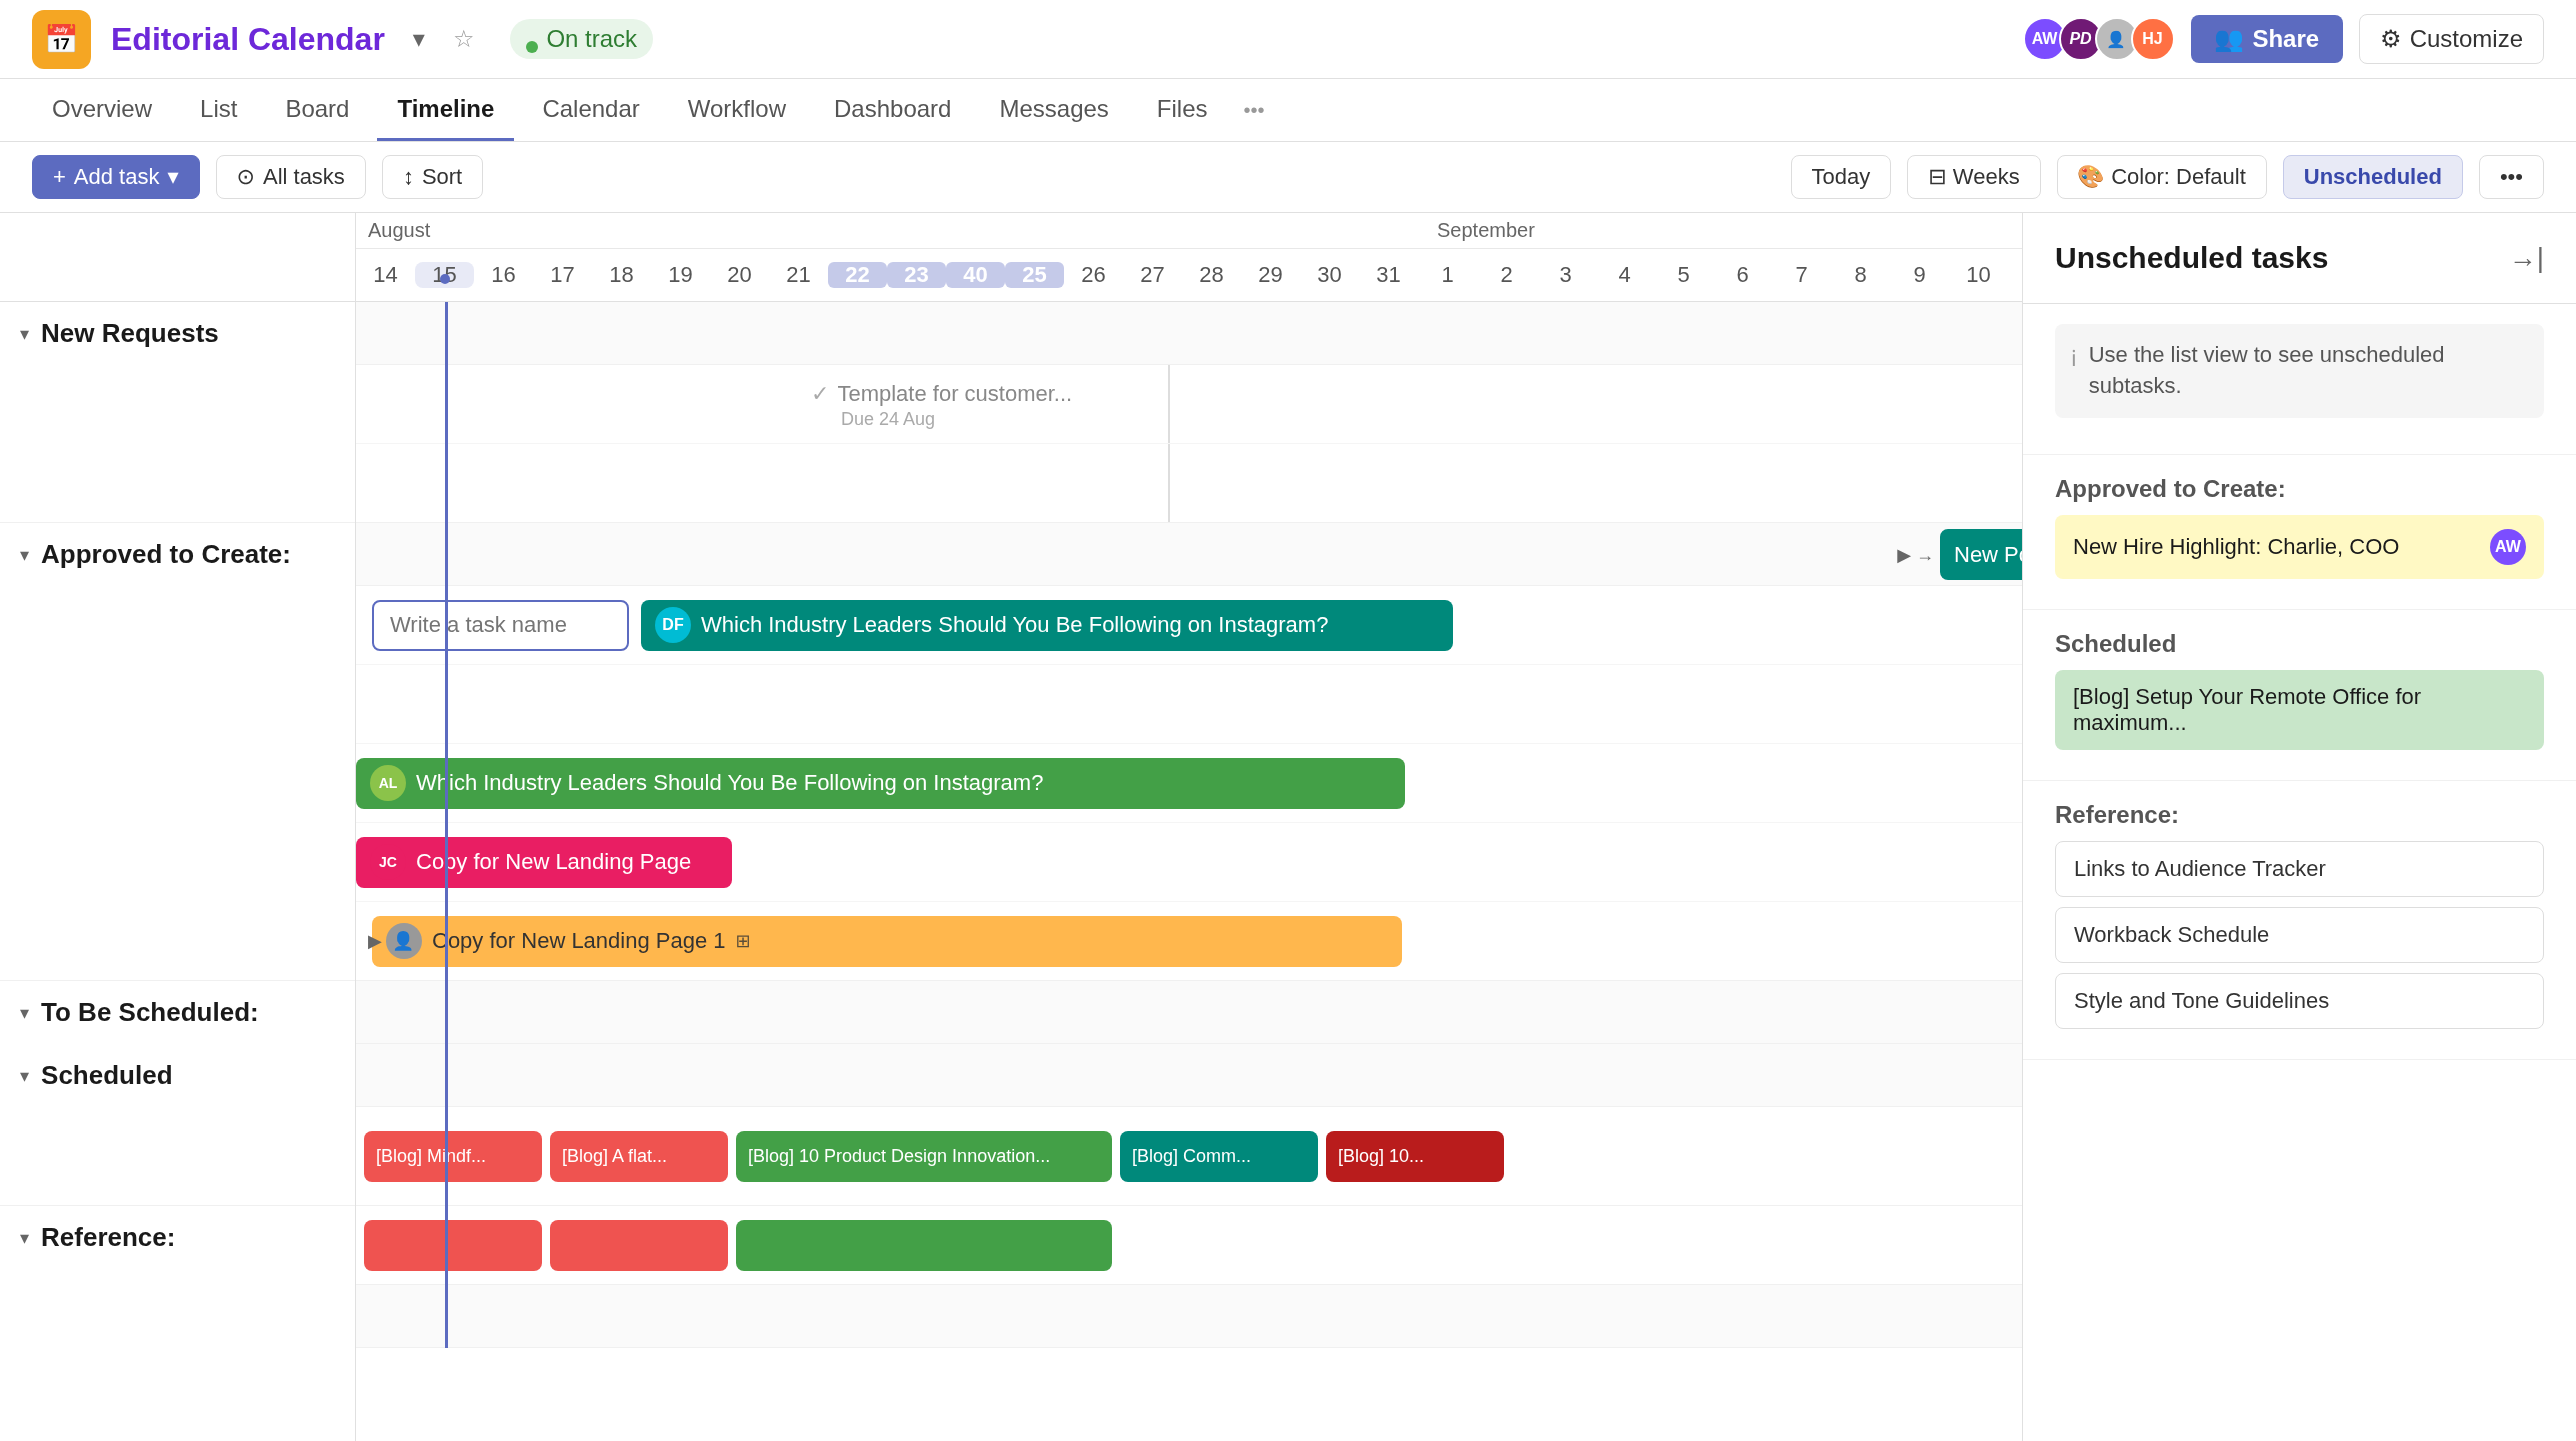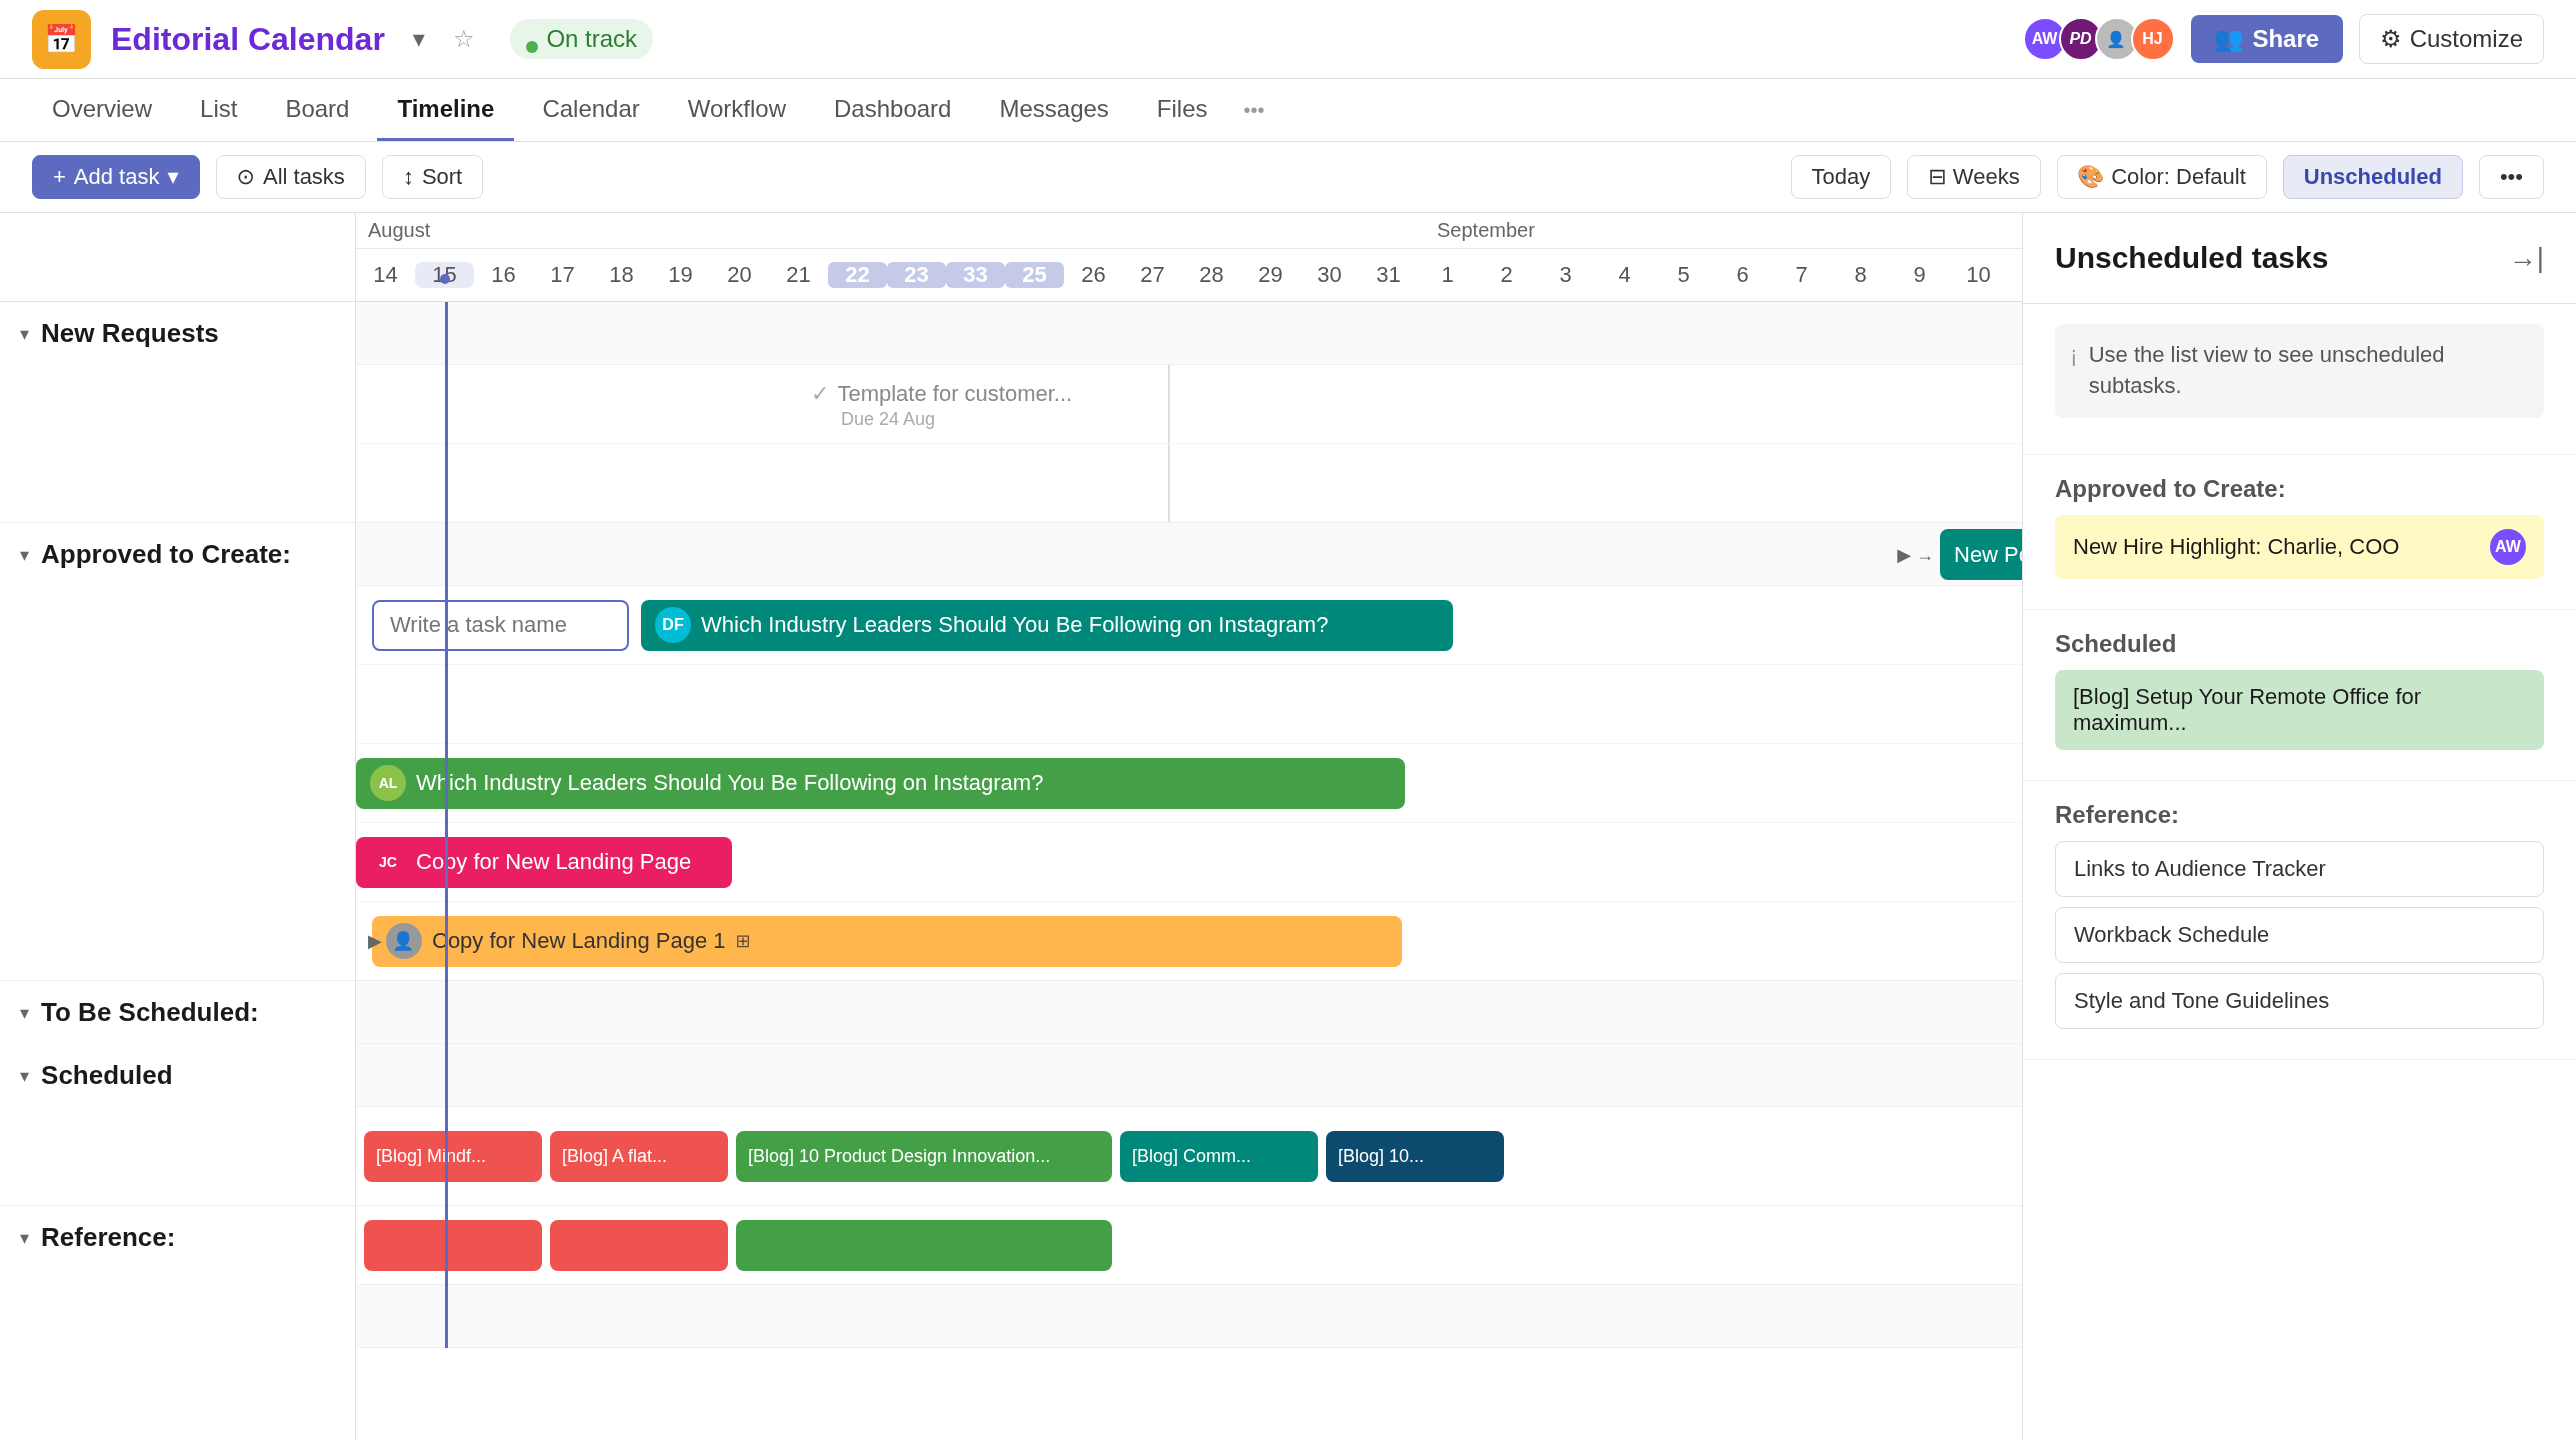--- a/index.html
+++ b/index.html
@@ -94,21 +94,21 @@
     
     .expand-arrow { color: #666; font-size: 18px; cursor: pointer; padding: 4px 8px; }
 
     .new-podcast-bar { background: #00897b; height: 51px; border-radius: 8px; display: flex; align-items: center; gap: 10px; padding: 0 14px; font-size: 22px; color: #fff; font-weight: 500; white-space: nowrap; overflow: hidden; cursor: pointer; }
 
     
     .sched-block { height: 51px; border-radius: 8px; display: flex; align-items: center; gap: 8px; padding: 0 12px; font-size: 18px; color: #fff; font-weight: 500; white-space: nowrap; overflow: hidden; cursor: pointer; flex: 1; min-width: 0; }
     .sched-block.red { background: #ef5350; }
     .sched-block.green2 { background: #43a047; }
     .sched-block.teal2 { background: #00897b; }
-    .sched-block.green3 { background: #0c4a6e; text-align: center; }
+    .sched-block.green3 { background: #b91c1c; text-align: center; }
   </style>
 </head>
 <body>
 
 <div class="header">
   <div class="app-icon">
     <span>📅</span>
   </div>
   <span class="app-title">Editorial Calendar</span>
   <span class="title-chevron">▾</span>
@@ -195,21 +195,21 @@
             <div class="today-dot"></div>
           </div>
           <div class="day-cell">16</div>
           <div class="day-cell">17</div>
           <div class="day-cell">18</div>
           <div class="day-cell">19</div>
           <div class="day-cell">20</div>
           <div class="day-cell">21</div>
           <div class="day-cell highlighted">22</div>
           <div class="day-cell highlighted">23</div>
-          <div class="day-cell highlighted">33</div>
+          <div class="day-cell highlighted">40</div>
           <div class="day-cell highlighted">25</div>
           <div class="day-cell">26</div>
           <div class="day-cell">27</div>
           <div class="day-cell">28</div>
           <div class="day-cell">29</div>
           <div class="day-cell">30</div>
           <div class="day-cell">31</div>
           <div class="day-cell">1</div>
           <div class="day-cell">2</div>
           <div class="day-cell">3</div>

